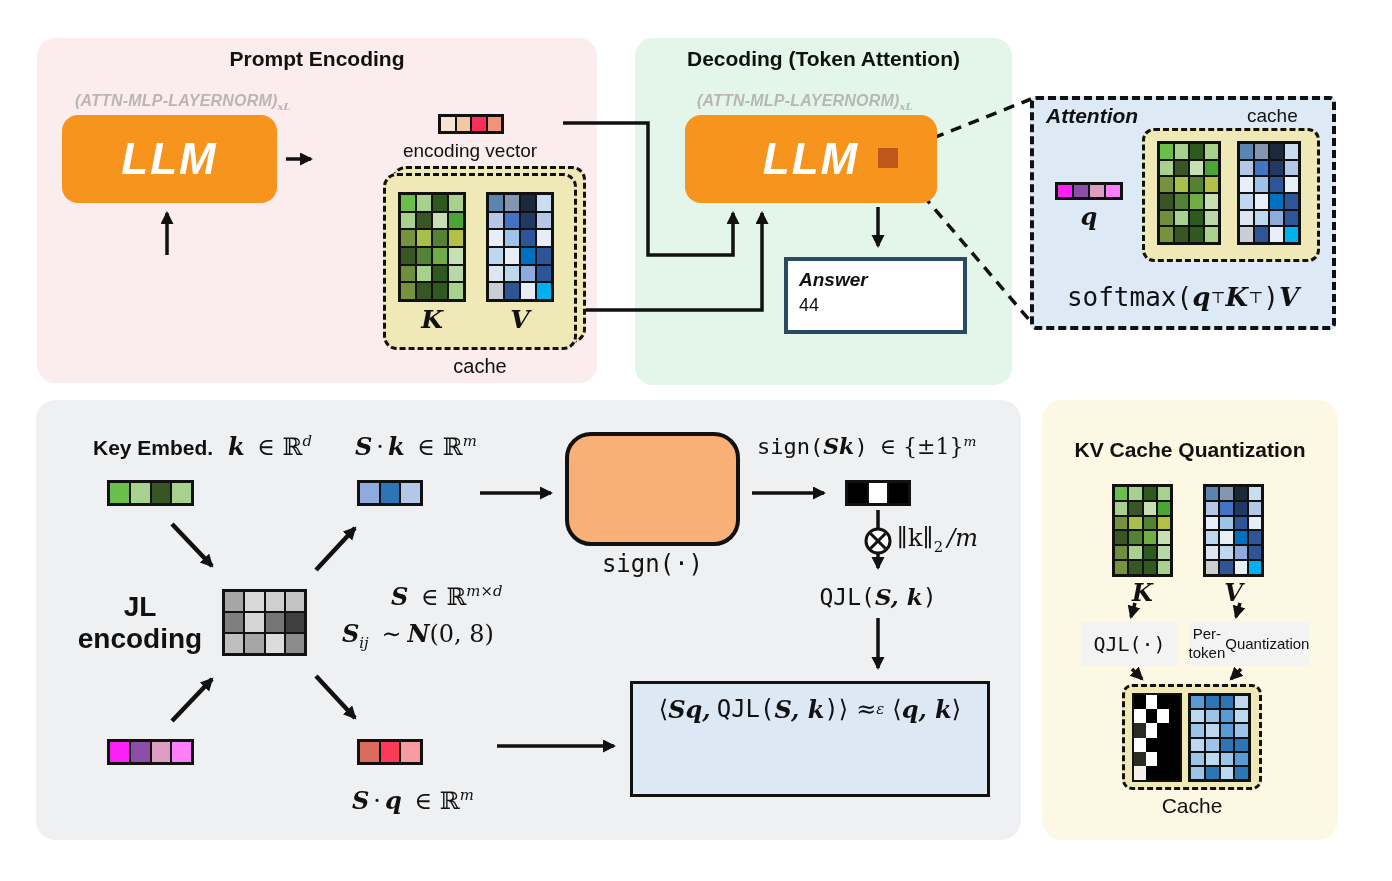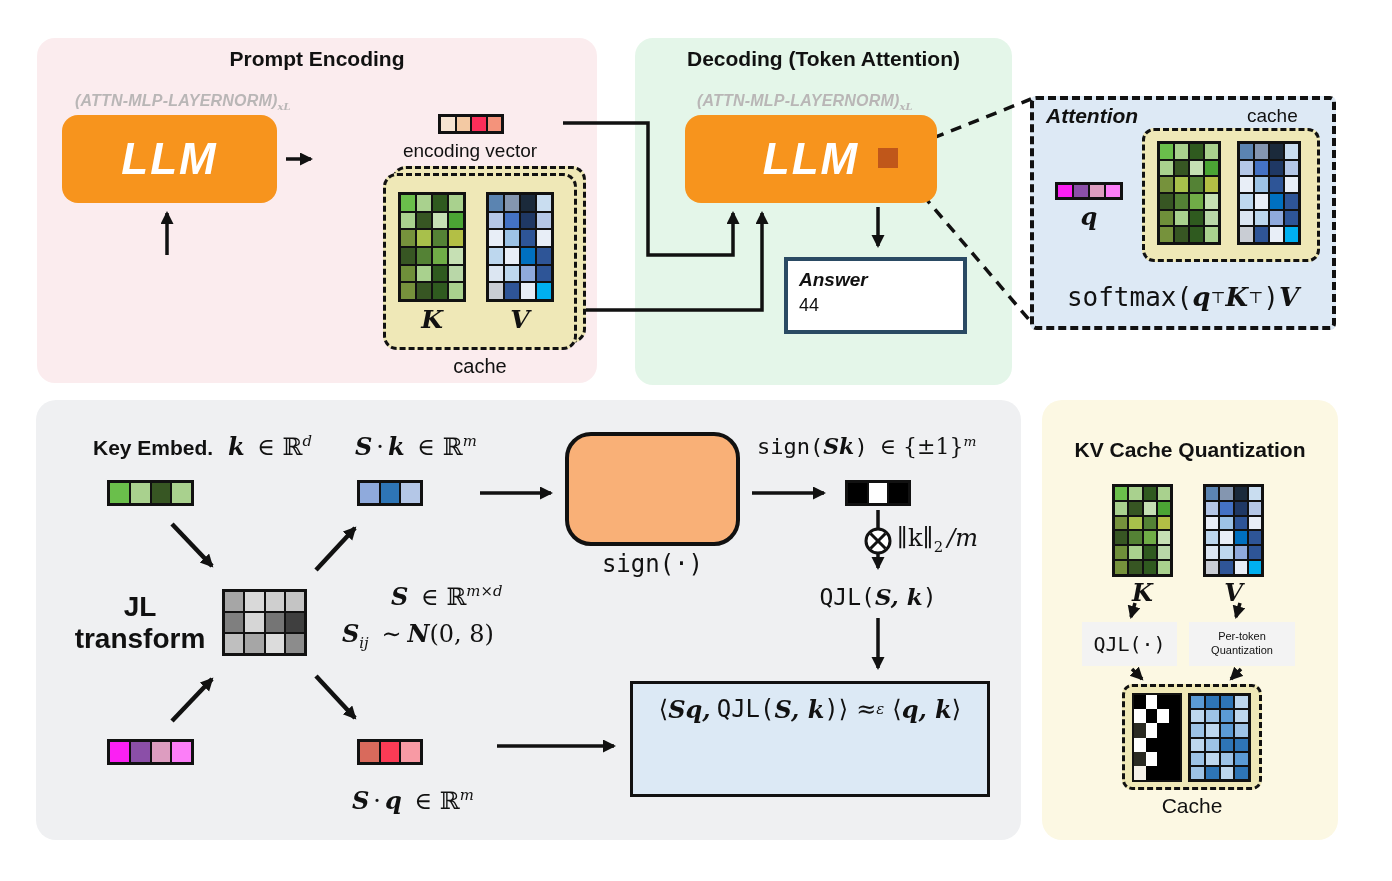--- a/index.html
+++ b/index.html
@@ -277,21 +277,21 @@
     <span class="serif" style="margin-left:6px;">∈ ℝ</span><sup class="mi">m</sup>
   </div>
   <div class="abs matrix" style="left: 357px; top: 480px; width: 66px; height: 26px; display: grid; grid-template-columns: repeat(3, 1fr); grid-template-rows: repeat(1, 1fr);">
       <div class="mcell" style="background: rgb(143, 170, 220);"></div>
       <div class="mcell" style="background: rgb(46, 117, 182);"></div>
       <div class="mcell" style="background: rgb(180, 199, 231);"></div>
     </div>
 
   <div class="abs center" style="left:50px;top:592px;width:180px;height:62px;font-size:28px;font-weight:bold;line-height:1.15;flex-direction:column;">
     <div>JL</div>
-      <div>transform</div>
+      <div>encoding</div>
   </div>
   <div class="abs matrix" style="left: 222px; top: 589px; width: 85px; height: 67px; display: grid; grid-template-columns: repeat(4, 1fr); grid-template-rows: repeat(3, 1fr);">
       <div class="mcell" style="background: rgb(166, 166, 166);"></div>
       <div class="mcell" style="background: rgb(217, 217, 217);"></div>
       <div class="mcell" style="background: rgb(207, 207, 207);"></div>
       <div class="mcell" style="background: rgb(196, 196, 196);"></div>
       <div class="mcell" style="background: rgb(127, 127, 127);"></div>
       <div class="mcell" style="background: rgb(214, 214, 214);"></div>
       <div class="mcell" style="background: rgb(117, 117, 117);"></div>
       <div class="mcell" style="background: rgb(63, 63, 63);"></div>
@@ -414,21 +414,21 @@
       <div class="mcell" style="background: rgb(143, 170, 220);"></div>
       <div class="mcell" style="background: rgb(46, 85, 151);"></div>
       <div class="mcell" style="background: rgb(201, 205, 212);"></div>
       <div class="mcell" style="background: rgb(47, 85, 151);"></div>
       <div class="mcell" style="background: rgb(232, 238, 247);"></div>
       <div class="mcell" style="background: rgb(0, 176, 240);"></div>
     </div>
   <div class="abs mlabel center" style="left:1112px;top:580px;width:61px;height:26px;font-size:24px;">K</div>
   <div class="abs mlabel center" style="left:1203px;top:580px;width:61px;height:26px;font-size:24px;">V</div>
   <div class="abs graybox center mono" style="left:1082px;top:622px;width:95px;height:44px;font-size:20px;">QJL(·)</div>
-  <div class="abs graybox center" style="left:1189px;top:622px;width:106px;height:44px;font-size:11px;line-height:1.25;flex-direction:column;">
+  <div class="abs graybox center" style="left:1189px;top:622px;width:120px;height:44px;font-size:15px;line-height:1.25;flex-direction:row;">
     <div>Per-token</div>
       <div>Quantization</div>
   </div>
   <div class="abs khaki" style="left:1122px;top:684px;width:140px;height:106px;border-radius:10px;"></div>
   <div class="abs matrix noborder" style="left: 1132px; top: 693px; width: 50px; height: 89px; display: grid; grid-template-columns: repeat(4, 1fr); grid-template-rows: repeat(6, 1fr);">
       <div class="mcell" style="background: rgb(0, 0, 0);"></div>
       <div class="mcell" style="background: rgb(255, 255, 255);"></div>
       <div class="mcell" style="background: rgb(0, 0, 0);"></div>
       <div class="mcell" style="background: rgb(0, 0, 0);"></div>
       <div class="mcell" style="background: rgb(255, 255, 255);"></div>

